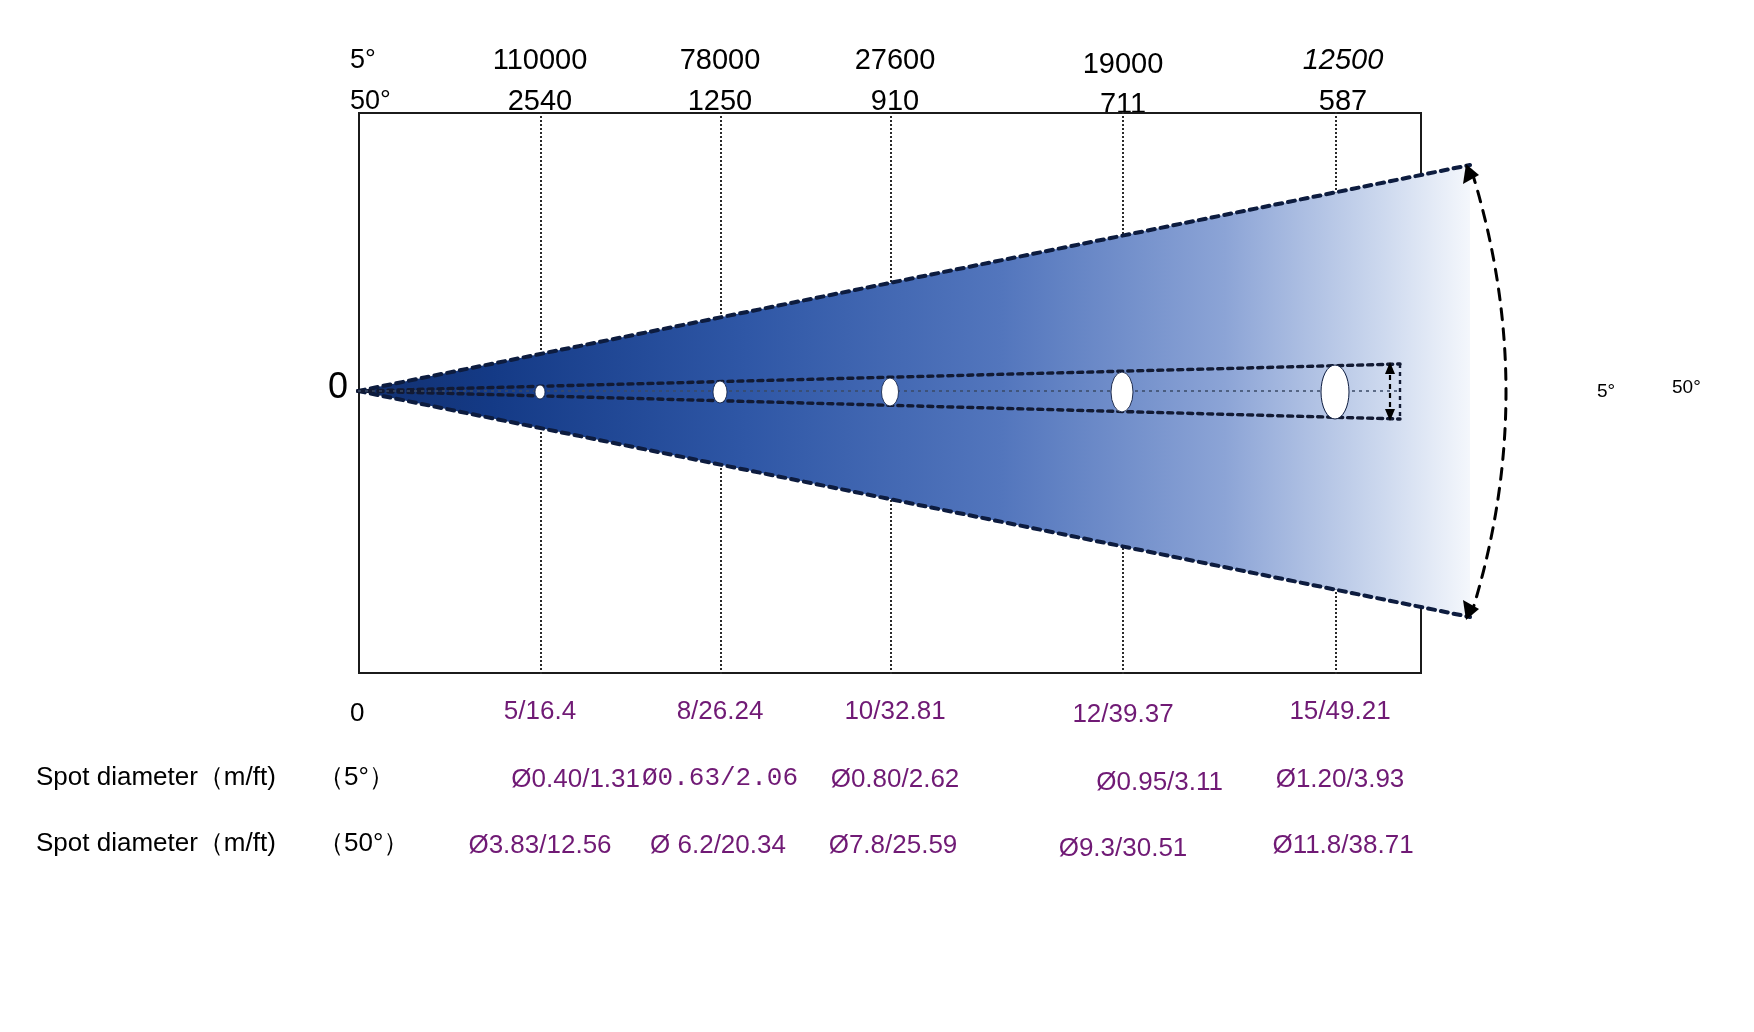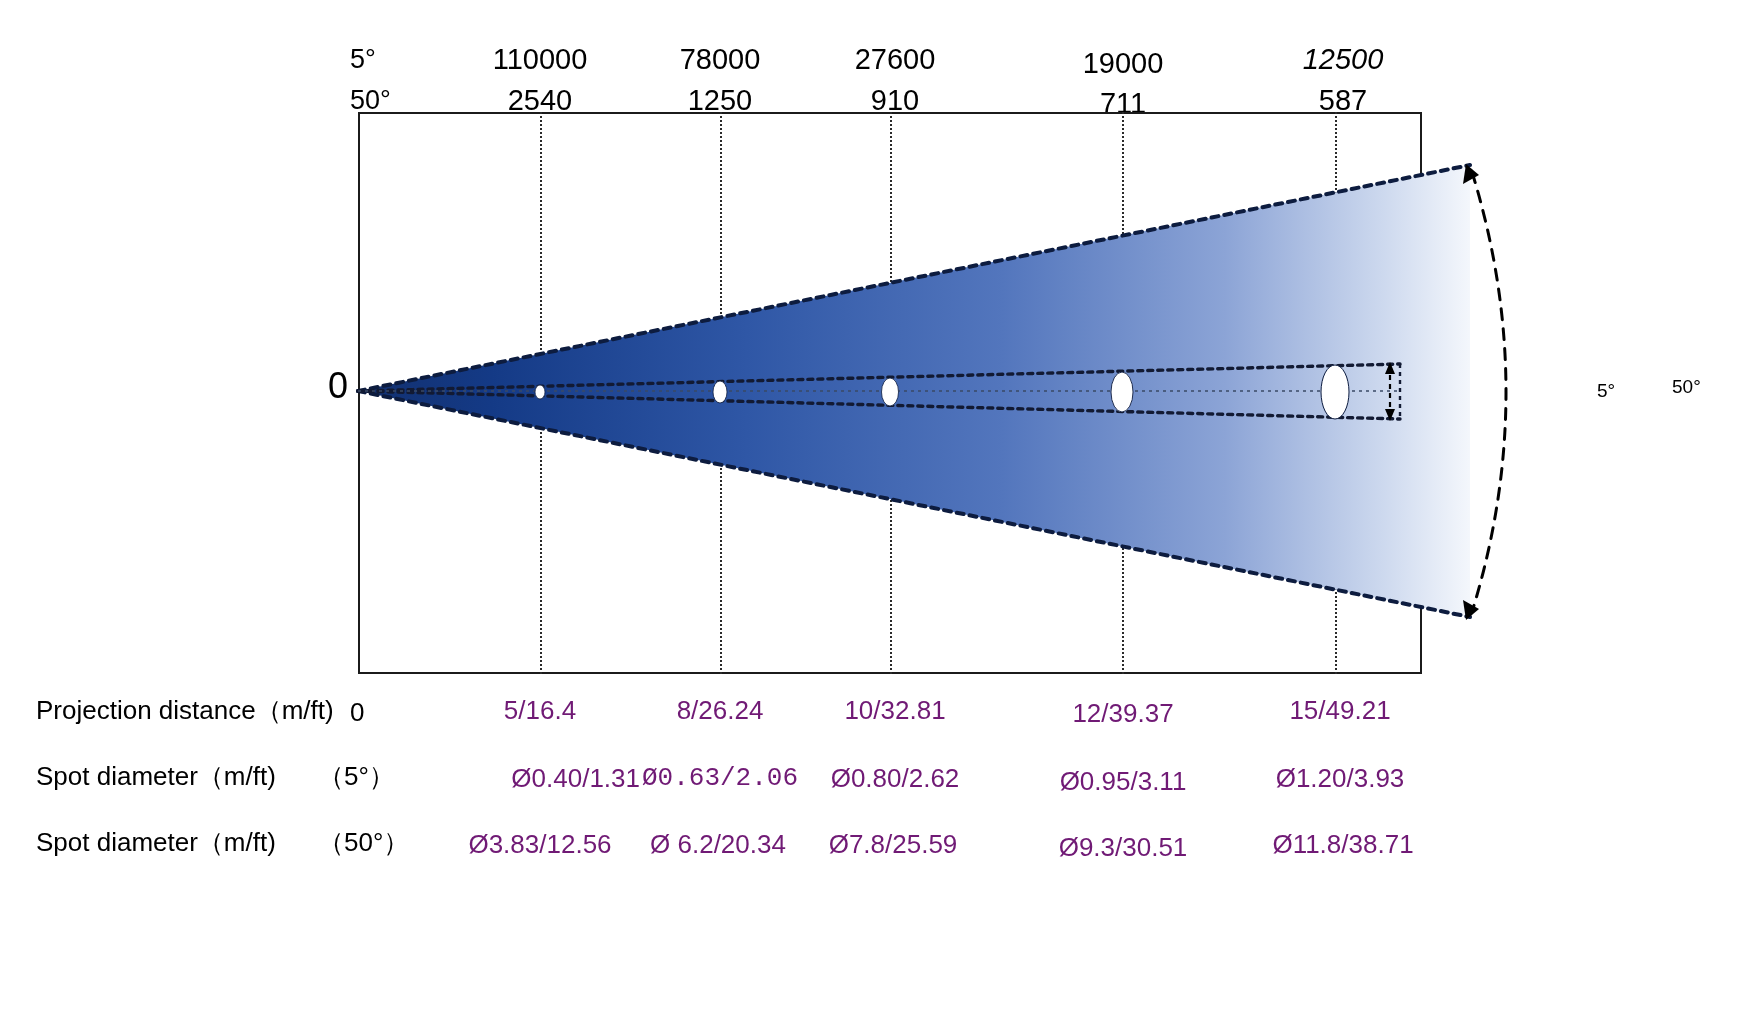--- a/index.html
+++ b/index.html
@@ -193,34 +193,33 @@
       <path d="M 1466,164 L 1463,184 L 1479,175 Z" fill="#000"></path>
       <path d="M 1466,620 L 1463,600 L 1479,609 Z" fill="#000"></path>
     </g>
   </svg>
 
   <div id="origin-label">0</div>
 
   <div class="angle-label" id="angle-inner">5°</div>
   <div class="angle-label" id="angle-outer">50°</div>
 
-  <div class="row-label" style="left:36px; top:695px;">Projection distance（m/ft)</div>
   <div class="zero-cell" style="left:350px; top:697px;">0</div>
   <div class="data-cell" style="left:440px; top:695px; width:200px;">5/16.4</div>
   <div class="data-cell" style="left:620px; top:695px; width:200px;">8/26.24</div>
   <div class="data-cell" style="left:795px; top:695px; width:200px;">10/32.81</div>
   <div class="data-cell" style="left:1023px; top:698px; width:200px;">12/39.37</div>
   <div class="data-cell" style="left:1240px; top:695px; width:200px;">15/49.21</div>
 
   <div class="row-label" style="left:36px; top:761px;">Spot diameter（m/ft)</div>
   <div class="row-sub" style="left:318px; top:761px;">（5°）</div>
   <div class="data-cell" style="left:440px; top:763px; width:200px;text-align:right;">Ø0.40/1.31</div>
   <div class="data-cell" style="left:620px; top:763px; width:200px;font-family:Liberation Mono, monospace;">Ø0.63/2.06</div>
   <div class="data-cell" style="left:795px; top:763px; width:200px;">Ø0.80/2.62</div>
-  <div class="data-cell" style="left:1023px; top:766px; width:200px;">Ø0.95/3.11</div>
+  <div class="data-cell" style="left:1023px; top:766px; width:200px;text-align:right;">Ø0.95/3.11</div>
   <div class="data-cell" style="left:1240px; top:763px; width:200px;">Ø1.20/3.93</div>
 
   <div class="row-label" style="left:36px; top:827px;">Spot diameter（m/ft)</div>
   <div class="row-sub" style="left:318px; top:827px;">（50°）</div>
   <div class="data-cell" style="left:435px; top:829px; width:210px;">Ø3.83/12.56</div>
   <div class="data-cell" style="left:618px; top:829px; width:200px;">Ø 6.2/20.34</div>
   <div class="data-cell" style="left:793px; top:829px; width:200px;">Ø7.8/25.59</div>
   <div class="data-cell" style="left:1023px; top:832px; width:200px;">Ø9.3/30.51</div>
   <div class="data-cell" style="left:1238px; top:829px; width:210px;">Ø11.8/38.71</div>
 

